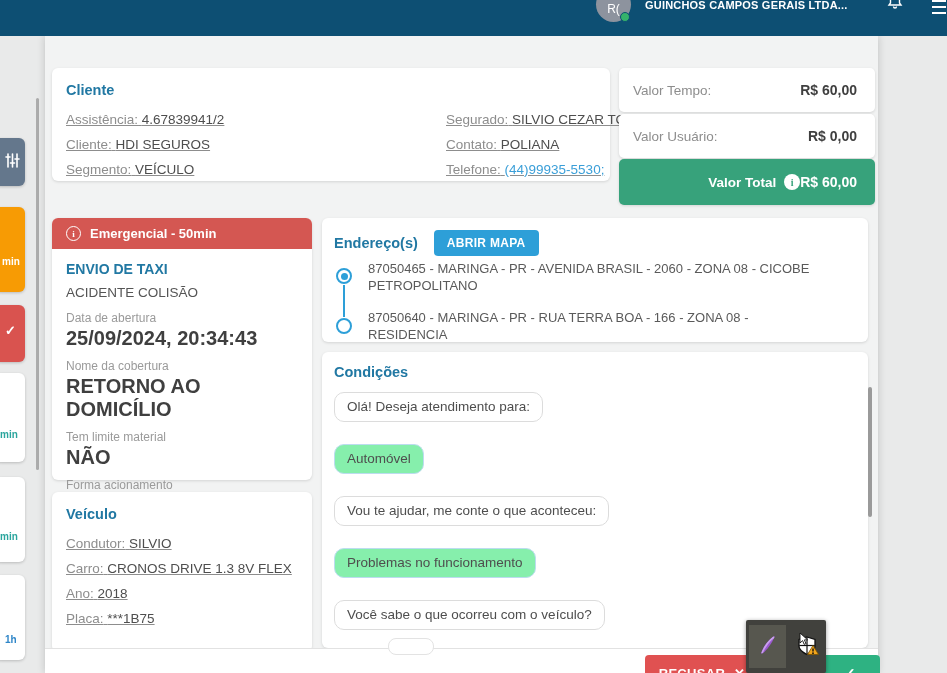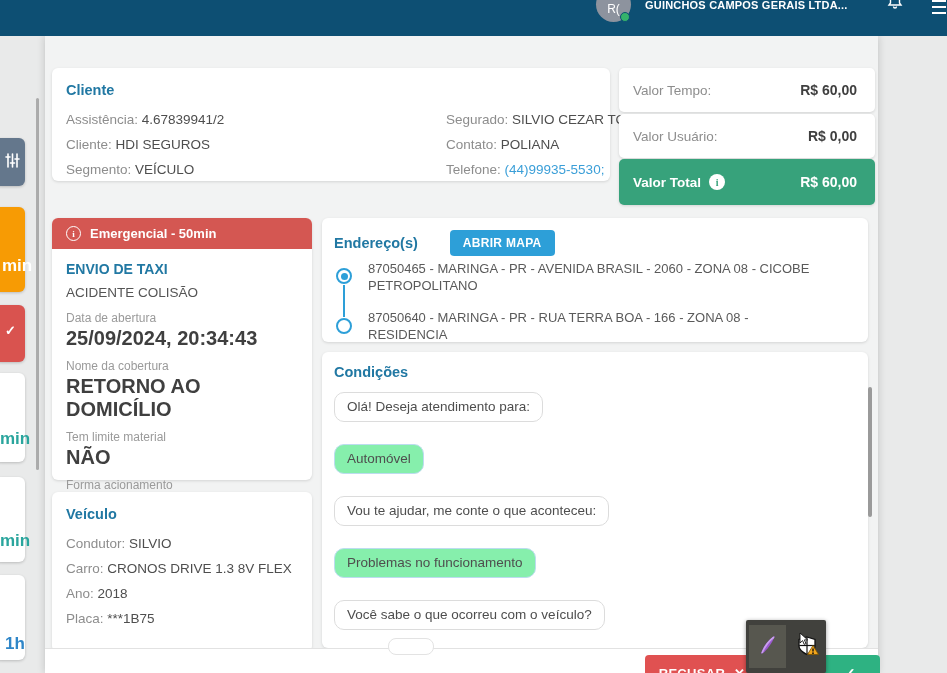--- a/index.html
+++ b/index.html
@@ -22,46 +22,46 @@
   .burger { left:932px; top:0; width:14px; }
   .burger div { height:2px; background:#fff; margin-bottom:4px; }
 
   
   .lcard { left:-6px; width:31px; border-radius:6px; box-shadow:0 1px 3px rgba(0,0,0,.2); }
   .tile-filter { top:138px; height:48px; background:#64778c; display:flex; align-items:center; justify-content:flex-end; padding-right:4px; }
   .lcard-orange { top:207px; height:85px; background:#f79b04; }
   .lcard-red { top:305px; height:57px; background:#d9534f; }
   .lcard-white { background:#fff; }
   .lw1 { top:373px; height:89px; } .lw2 { top:477px; height:85px; } .lw3 { top:575px; height:85px; }
-  .ltime { position:absolute; font-size:17px; font-weight:bold; }
+  .ltime { position:absolute; font-size:10px; font-weight:bold; }
   .left-scrollbar { left:36px; top:98px; width:3px; height:372px; background:#acacac; border-radius:2px; }
 
   
   .surface { left:45px; top:36px; width:833px; height:637px; background:#f2f3f3;
     box-shadow:0 0 8px rgba(0,0,0,.18); z-index:1; }
 
   .card { position:absolute; background:#fff; border-radius:6px;
     box-shadow:0 1px 3px rgba(0,0,0,.13); z-index:2; }
   .ctitle { font-size:14.5px; font-weight:bold; color:#2178a3; }
-  .frow { font-size:13.5px; color:#8d8d8d; line-height:25px; white-space:nowrap; }
+  .frow { font-size:13.5px; color:#8d8d8d; line-height:25px; white-space:nowrap;text-decoration:underline; }
   .frow .val { color:#4e4e4e; }
   .frow .link { color:#3b9fd8; }
 
   
   .client-card { left:52px; top:68px; width:558px; height:113px; padding:14px; }
   .client-cols { display:flex; }
   .ccol-l { width:394px; } .ccol-r { width:150px; }
 
   
   .vrow { position:absolute; left:619px; width:256px; height:44px; background:#fff;
     border-radius:5px; box-shadow:0 1px 3px rgba(0,0,0,.13); display:flex;
     align-items:center; justify-content:space-between; padding:0 18px 0 14px; z-index:2; }
   .vrow .vlabel { font-size:13.5px; color:#8d8d8d; }
   .vrow .vval { font-size:14px; font-weight:bold; color:#3f3f3f; }
-  .vtotal { top:159px; height:46px; background:#37a27b; }
+  .vtotal { top:159px; height:46px; background:#37a27b;justify-content:flex-end; }
   .vtotal .vlabel, .vtotal .vval { color:#fff; }
   .vtotal .vlabel { font-weight:bold; display:flex; align-items:center; gap:8px; }
   .info-badge { width:16px; height:16px; border-radius:50%; background:#fff; color:#37a27b;
     font-size:10px; font-weight:bold; display:inline-flex; align-items:center; justify-content:center; font-family:"Liberation Serif",serif; }
 
   
   .service-card { left:52px; top:218px; width:260px; height:262px; }
   .banner { height:31px; background:#d45752; border-radius:6px 6px 0 0; color:#fff;
     display:flex; align-items:center; gap:9px; padding:0 14px; font-size:13px; font-weight:bold; }
   .info-ring { width:15px; height:15px; border:1.5px solid #fff; border-radius:50%;
@@ -70,21 +70,21 @@
   .svc-type { font-size:14px; font-weight:bold; color:#2178a3; margin-bottom:8px; }
   .svc-occ { font-size:13.5px; color:#555; margin-bottom:11px; }
   .slabel { font-size:12px; color:#9a9a9a; margin-top:9px; }
   .sval { font-size:20px; font-weight:bold; color:#3f3f3f; margin-top:2px; }
 
   
   .vehicle-card { left:52px; top:492px; width:260px; height:160px; padding:14px; }
 
   
   .address-card { left:322px; top:218px; width:546px; height:124px; padding:12px; }
-  .addr-head { display:flex; align-items:center; gap:32px; }
+  .addr-head { display:flex; align-items:center; gap:16px; }
   .map-btn { background:#2d9fd8; color:#fff; border:none; border-radius:4px;
     font-size:12px; font-weight:bold; padding:6px 13px; letter-spacing:.3px; cursor:pointer; font-family:inherit; }
   .timeline { position:absolute; left:14px; top:50px; width:18px; height:66px; }
   .tl-dot-filled { position:absolute; left:0; top:0; width:16px; height:16px; border:2px solid #2d9fd8;
     border-radius:50%; display:flex; align-items:center; justify-content:center; }
   .tl-dot-filled::after { content:""; width:7px; height:7px; border-radius:50%; background:#2d9fd8; }
   .tl-line { position:absolute; left:7px; top:17px; width:2px; height:32px; background:#2d9fd8; }
   .tl-dot-empty { position:absolute; left:0; top:50px; width:16px; height:16px; border:2px solid #2d9fd8; border-radius:50%; background:#fff; }
   .addr-list { position:absolute; left:46px; top:42px; width:470px; }
   .addr { font-size:13px; color:#5a5a5a; line-height:17px; width:455px; }

